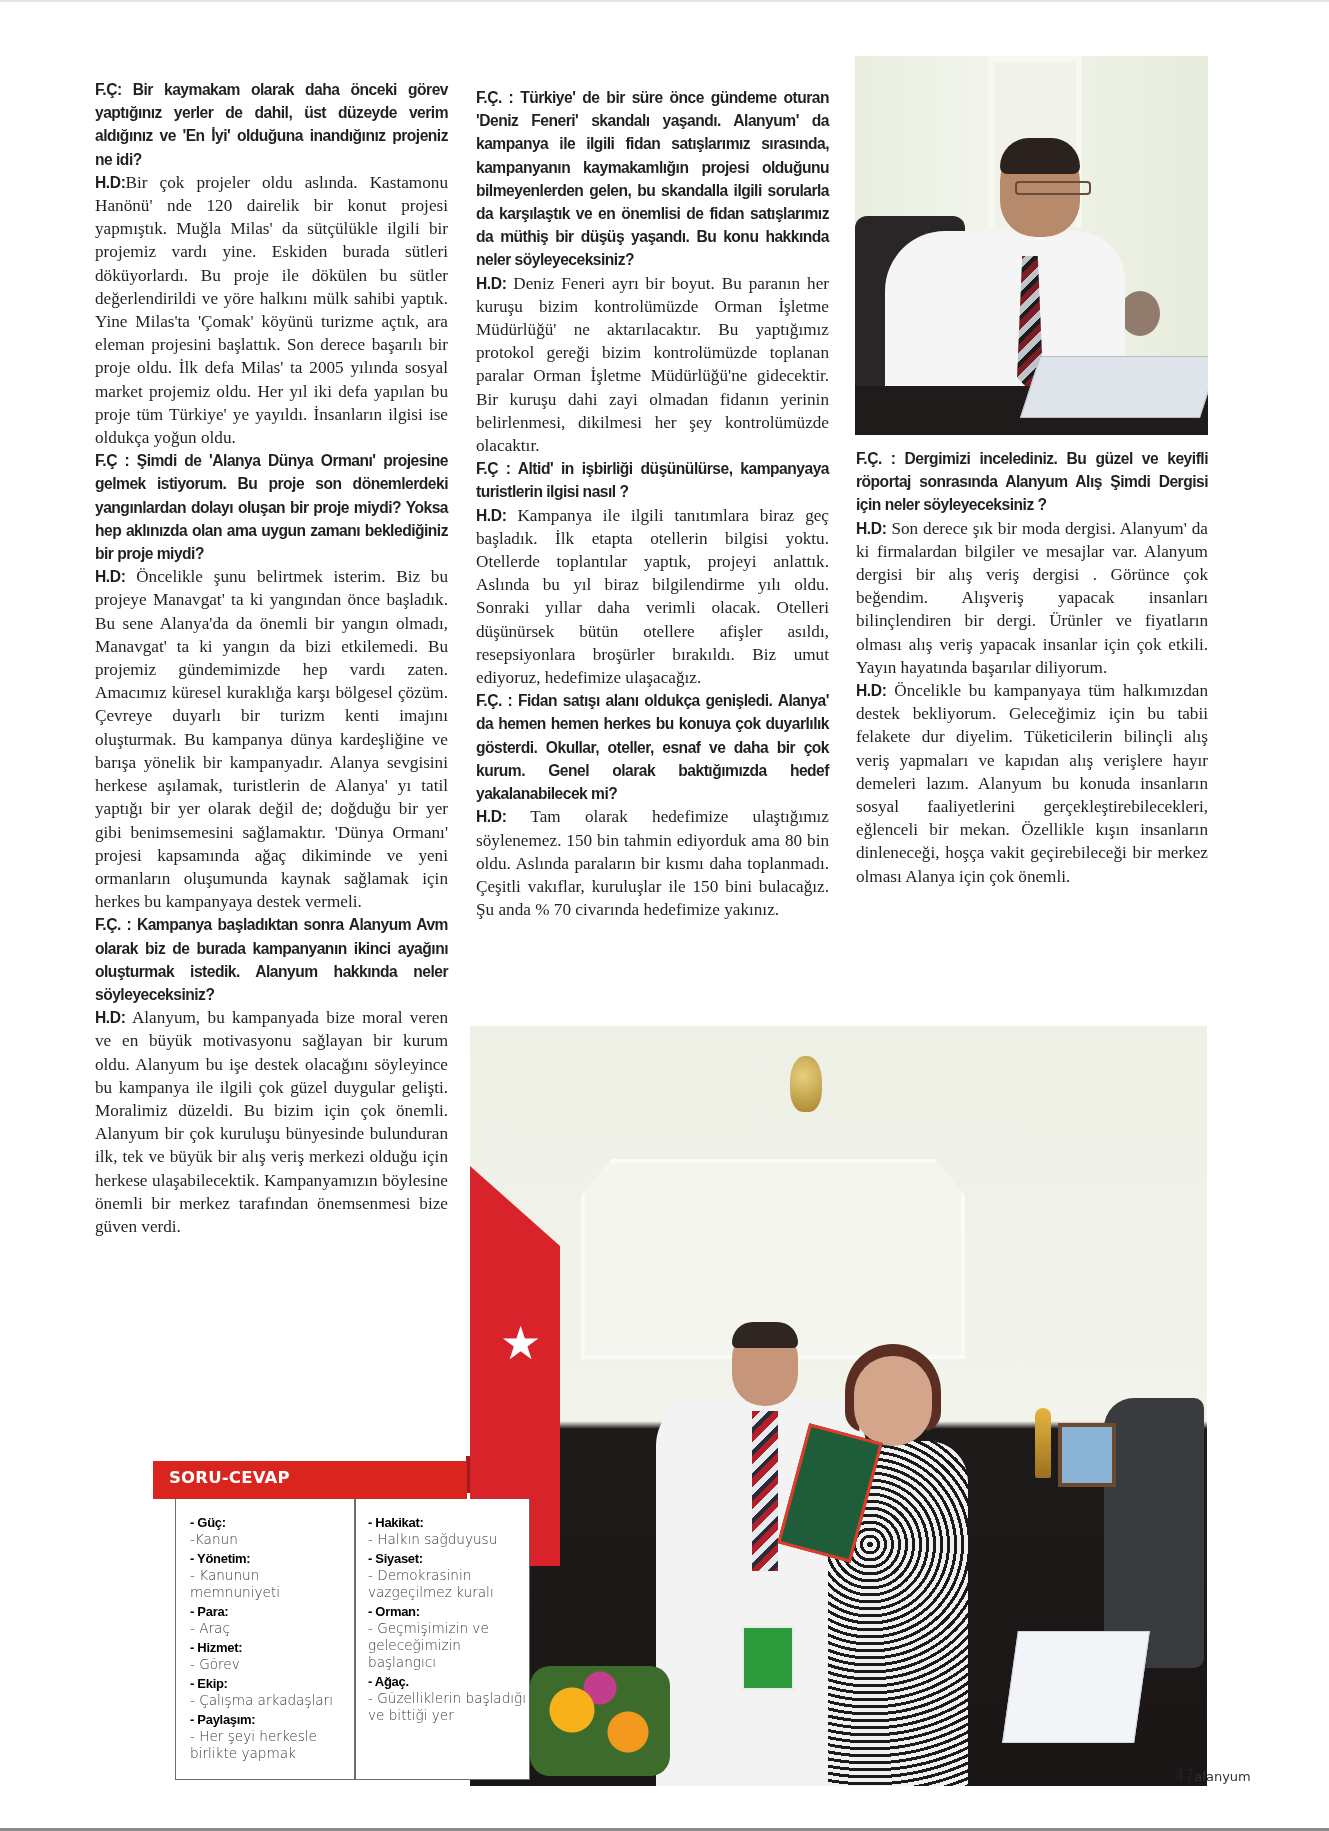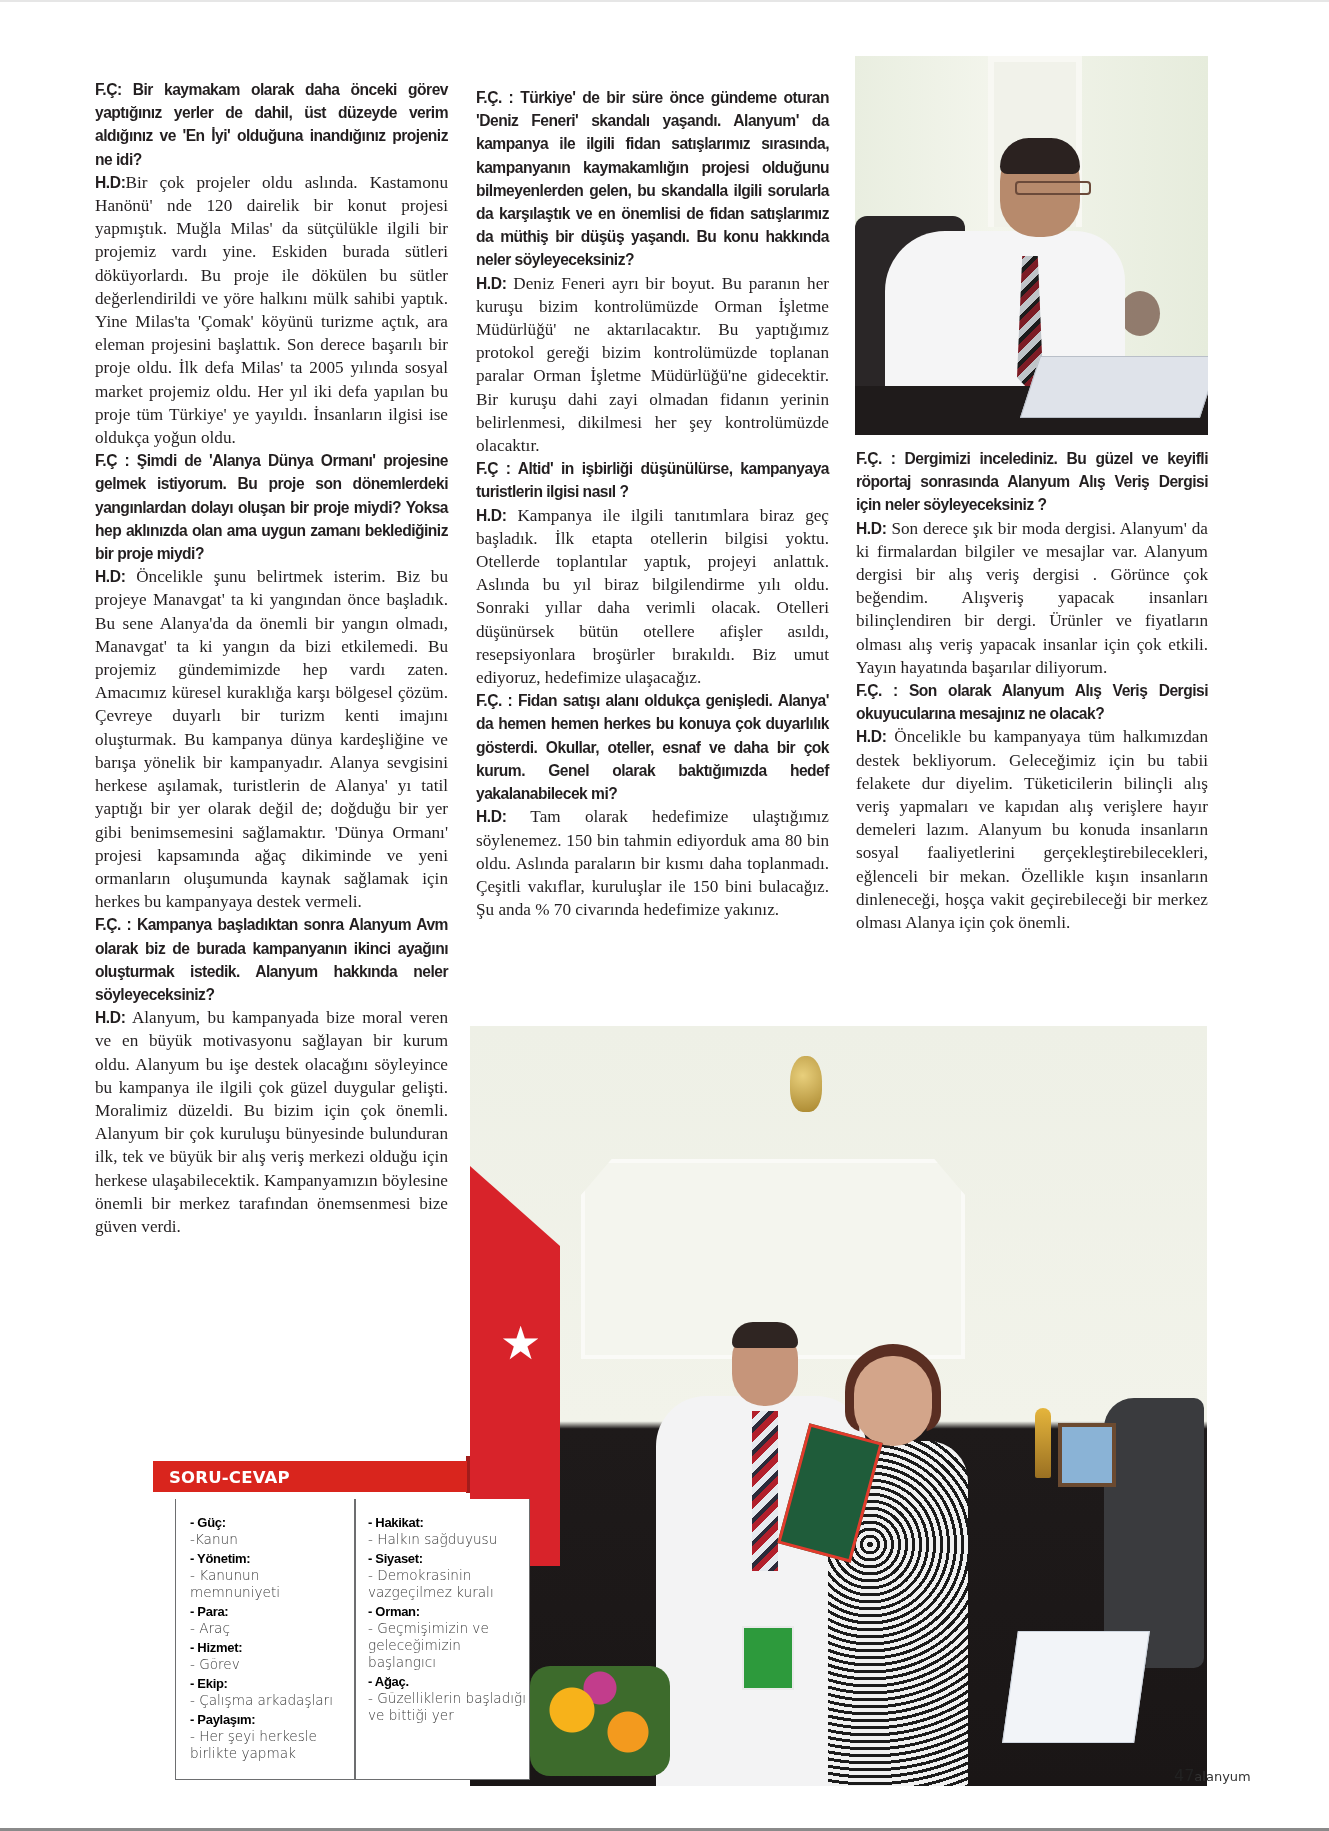--- a/index.html
+++ b/index.html
@@ -59,21 +59,21 @@
   .magazine { position:absolute; left:322px; top:405px; width:70px; height:118px; background:#1f5c3a; border:3px solid #e23b2c; transform:rotate(15deg); }
   .flowers { position:absolute; left:60px; top:640px; width:140px; height:110px;
     background:radial-gradient(circle at 30% 40%,#f7b21a 0 22px,transparent 23px),radial-gradient(circle at 70% 60%,#f39a1e 0 20px,transparent 21px),radial-gradient(circle at 50% 20%,#c23d8c 0 16px,transparent 17px),#3d6b2c; border-radius:20px; }
   .green-box { position:absolute; left:272px; top:600px; width:48px; height:60px; background:#2d9a3c; border:2px solid #eaeaea; }
   .folder { position:absolute; left:540px; top:605px; width:130px; height:110px; background:#f2f4f8; transform:skewX(-8deg); border:1px solid #cfd6e0; }
   .office-chair { position:absolute; left:634px; top:372px; width:100px; height:270px; background:#3a3b3e; border-radius:30px 10px 10px 30px; }
   .picframe { position:absolute; left:588px; top:397px; width:50px; height:56px; border:4px solid #6b4a30; background:#8ab3d6; }
   .trophy { position:absolute; left:565px; top:382px; width:16px; height:70px; background:linear-gradient(#e5b53c,#9a7022); border-radius:8px 8px 2px 2px; }
 
   
-  .qa-banner { position:absolute; left:153px; top:1461px; width:314px; height:31px; background:#d9251d; }
+  .qa-banner { position:absolute; left:153px; top:1461px; width:314px; height:38px; background:#d9251d; }
   .qa-banner .title { position:absolute; left:16px; top:7px; color:#ffffff; font-family:"DejaVu Sans", sans-serif; font-weight:bold; font-size:16.5px; letter-spacing:0.2px; }
   .qa-edge { position:absolute; left:466px; top:1456px; width:4px; height:37px; background:#a21c1b; }
   .qa-box { position:absolute; left:175px; top:1499px; width:355px; height:281px; border:1.5px solid #6d6e70; border-top:none; background:#ffffff; box-sizing:border-box; }
   .qa-divider { position:absolute; left:178px; top:0; width:1.5px; height:100%; background:#6d6e70; }
   .qa-col { position:absolute; top:16px; font-family:"DejaVu Sans", sans-serif; font-size:13.6px; color:#3a3a3a; }
   .qa-col.left { left:14px; width:162px; }
   .qa-col.right { left:192px; width:165px; }
   .qa-item { margin:0 0 3px 0; }
   .qa-k { font-family:"Liberation Sans", sans-serif; font-weight:bold; font-size:13px; color:#000000; line-height:16px; letter-spacing:-0.3px; }
   .qa-v { line-height:17px; font-weight:300; white-space:pre-line; }
@@ -111,23 +111,22 @@
   <div class="shirt"></div>
   <div class="head"></div>
   <div class="hair"></div>
   <div class="glasses"></div>
   <div class="tie"></div>
   <div class="desk"></div>
   <div class="mag"></div>
 </div>
 
 <div class="col col3">
-  <p class="q">F.Ç. : Dergimizi incelediniz. Bu güzel ve keyifli röportaj sonrasında Alanyum Alış Veriş Dergisi için neler söyleyeceksiniz ?</p>
+  <p class="q">F.Ç. : Dergimizi incelediniz. Bu güzel ve keyifli röportaj sonrasında Alanyum Alış Şimdi Dergisi için neler söyleyeceksiniz ?</p>
   <p class="a"><span class="lbl">H.D:</span><span> Son derece şık bir moda dergisi. Alanyum' da ki firmalardan bilgiler ve mesajlar var. Alanyum dergisi bir alış veriş dergisi . Görünce çok beğendim. Alışveriş yapacak insanları bilinçlendiren bir dergi. Ürünler ve fiyatların olması alış veriş yapacak insanlar için çok etkili. Yayın hayatında başarılar diliyorum.</span></p>
-  <p class="q">F.Ç. : Son olarak Alanyum Alış Veriş Dergisi okuyucularına mesajınız ne olacak?</p>
   <p class="a"><span class="lbl">H.D:</span><span> Öncelikle bu kampanyaya tüm halkımızdan destek bekliyorum. Geleceğimiz için bu tabii felakete dur diyelim. Tüketicilerin bilinçli alış veriş yapmaları ve kapıdan alış verişlere hayır demeleri lazım. Alanyum bu konuda insanların sosyal faaliyetlerini gerçekleştirebilecekleri, eğlenceli bir mekan. Özellikle kışın insanların dinleneceği, hoşça vakit geçirebileceği bir merkez olması Alanya için çok önemli.</span></p>
 </div>
 
 <div class="photo photo-group">
   <div class="bust"></div>
   <div class="frame"></div>
   <div class="flag"></div>
   <div class="star">★</div>
   <div class="office-chair"></div>
   <div class="trophy"></div>

